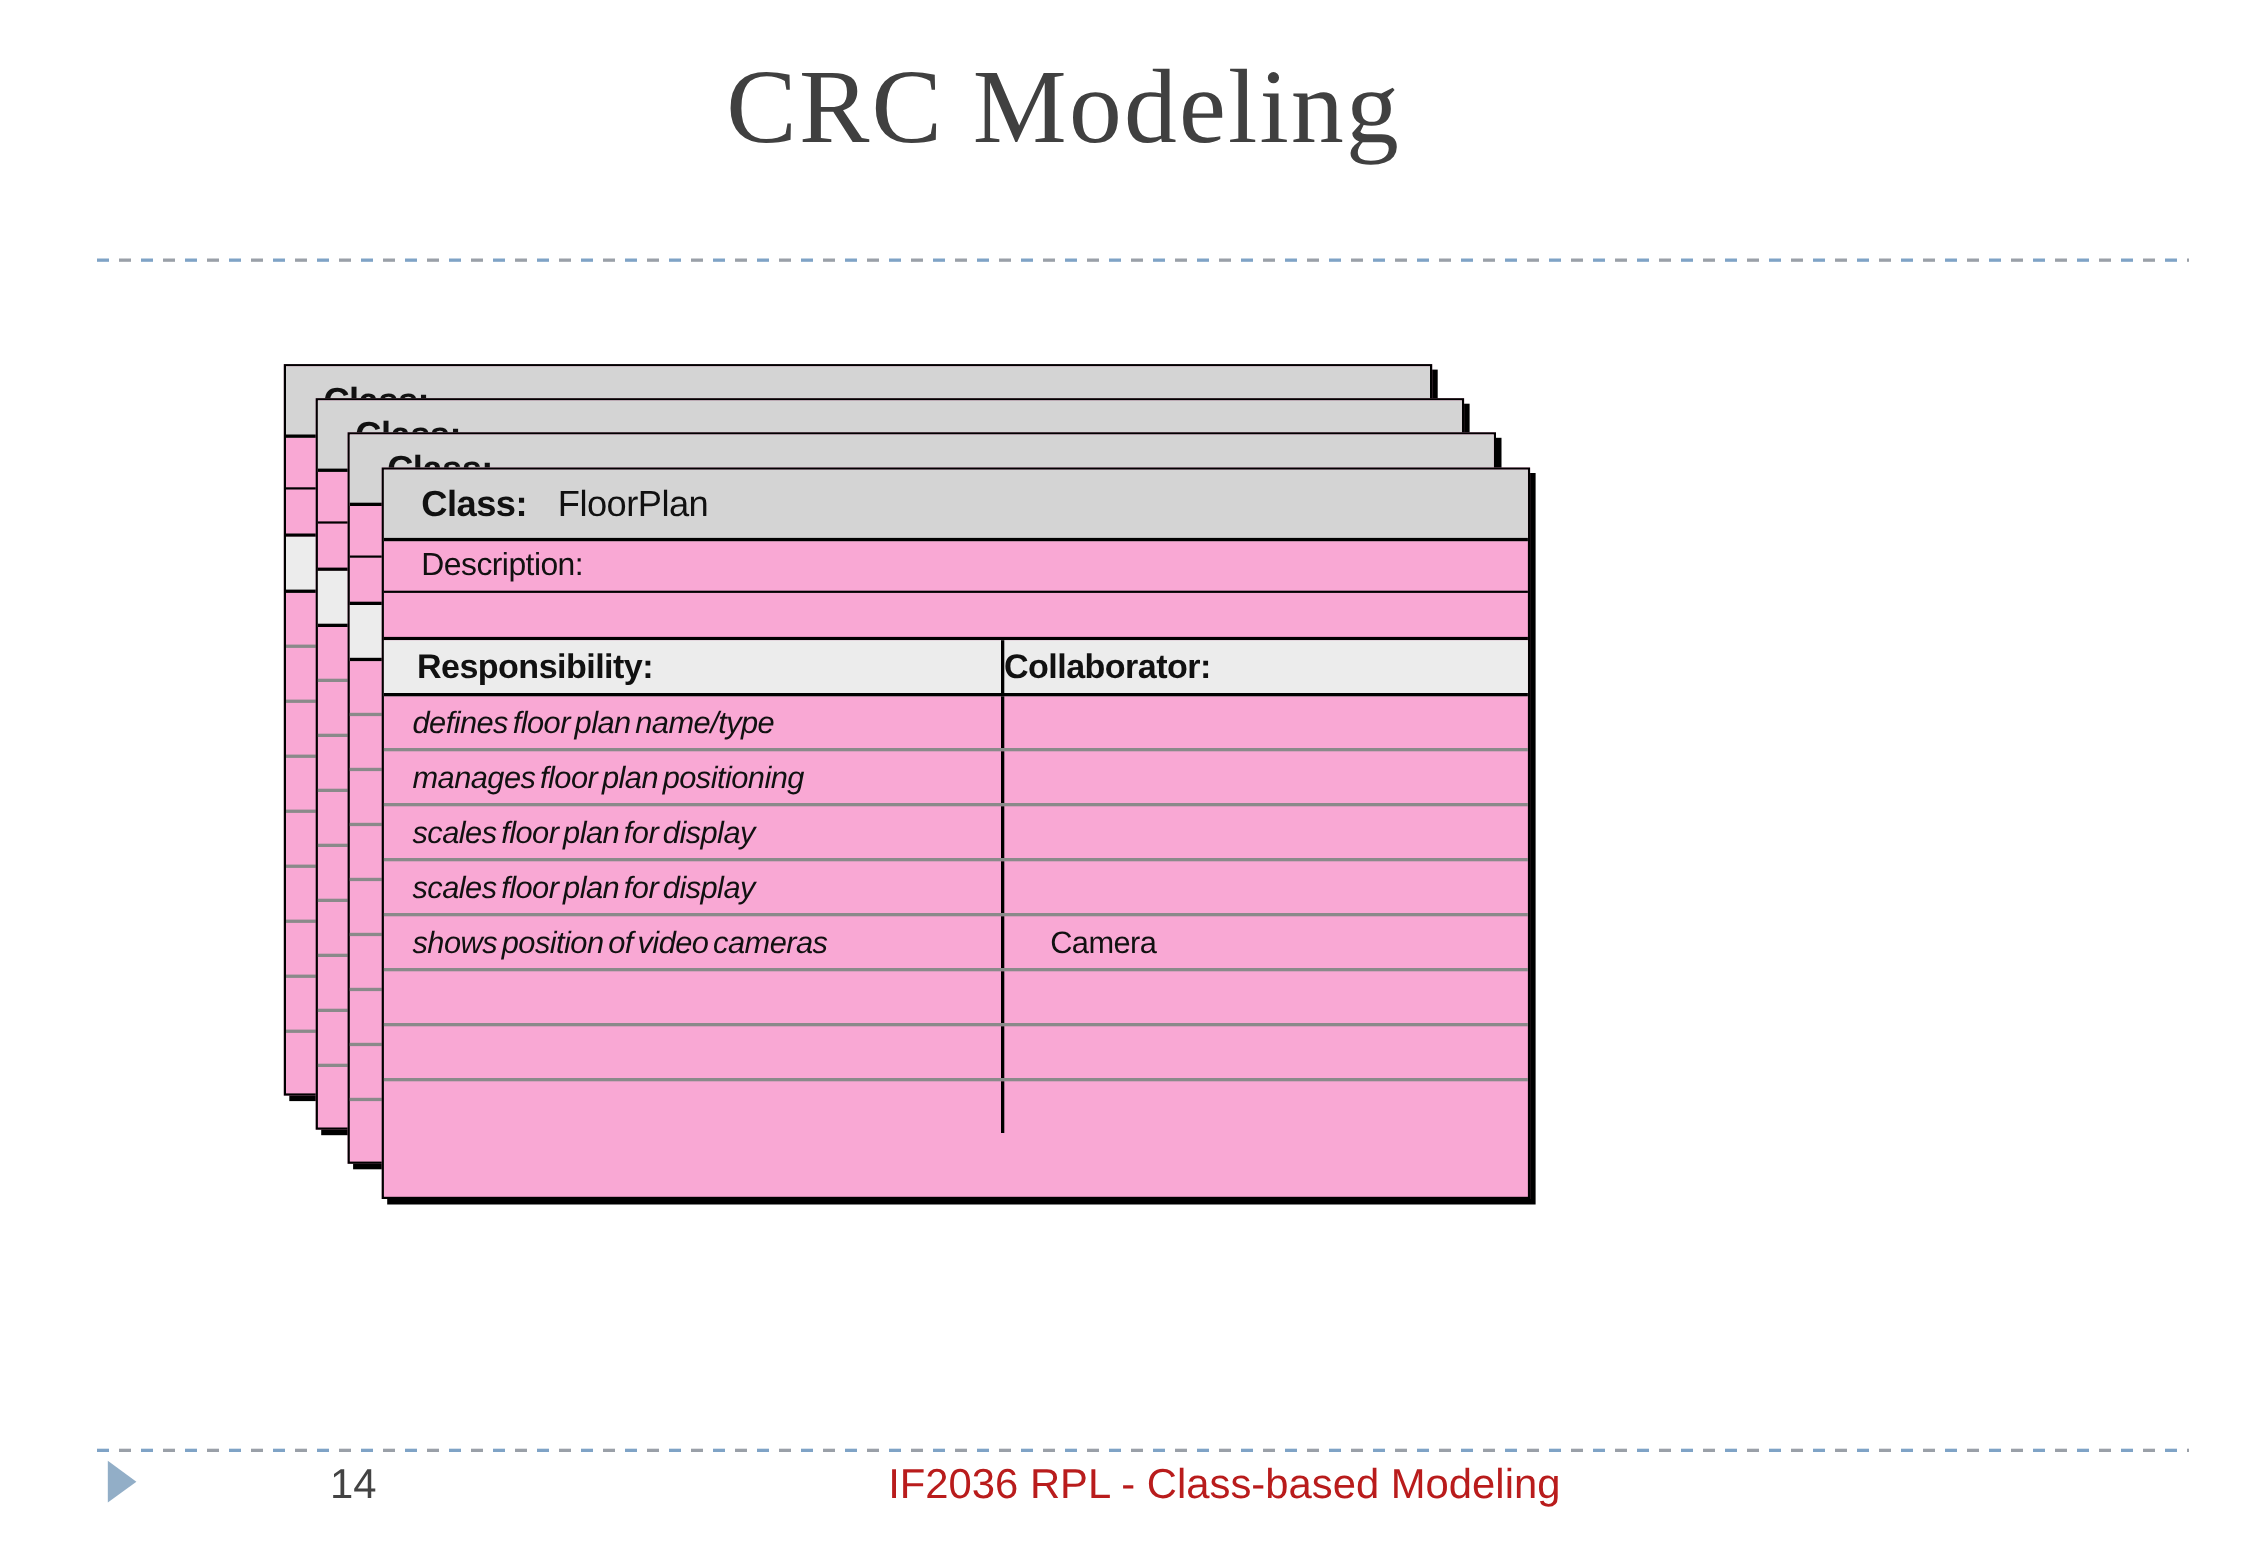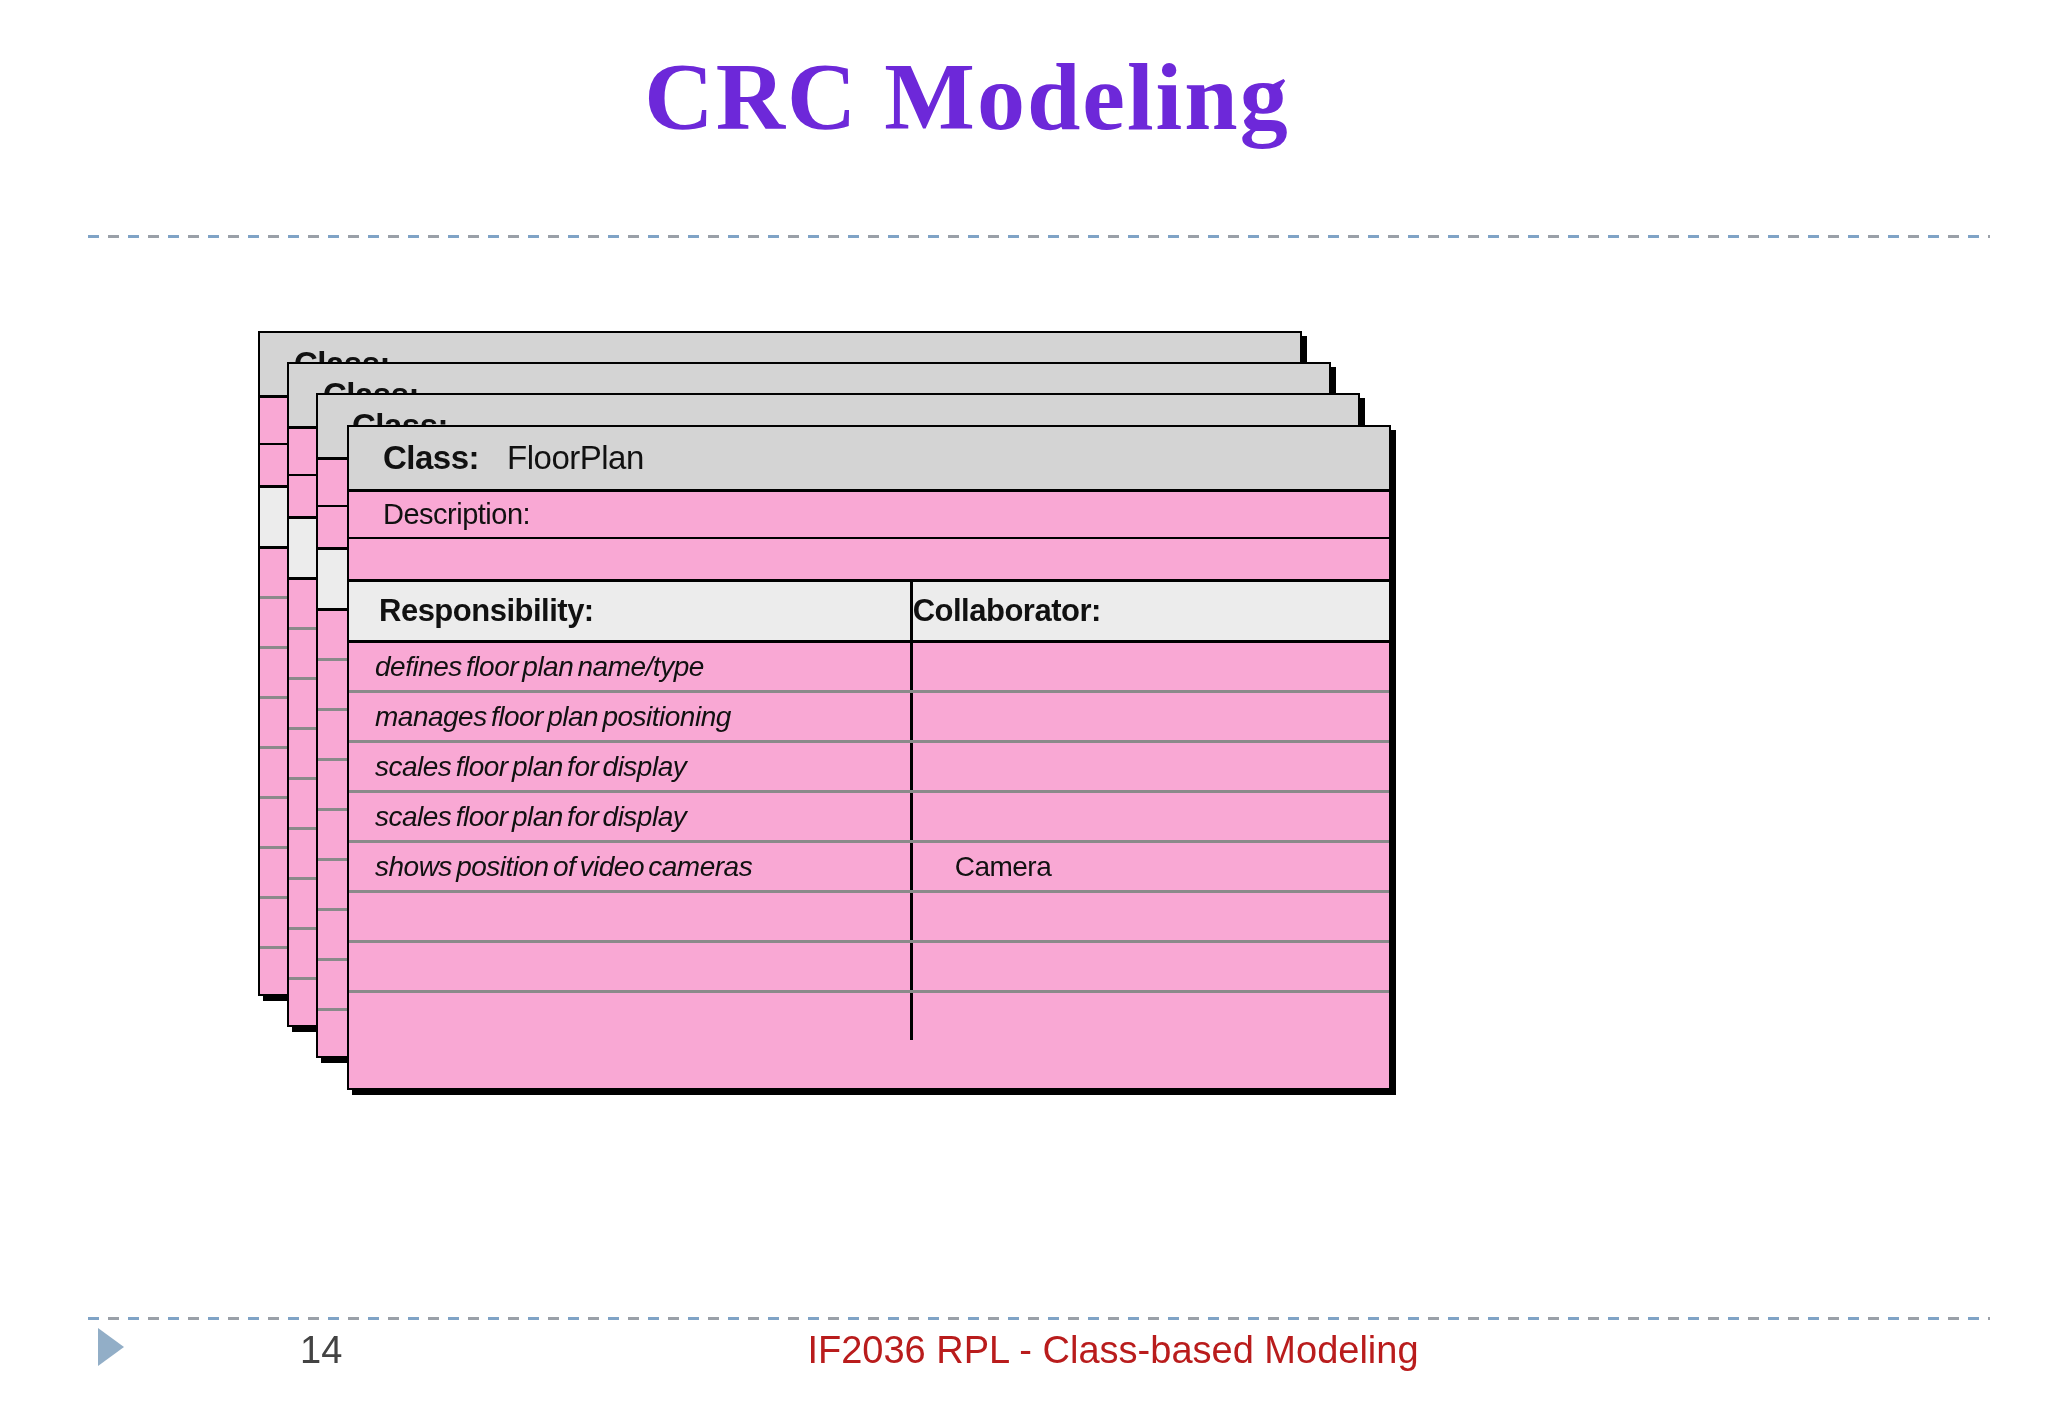--- a/index.html
+++ b/index.html
@@ -3,21 +3,21 @@
 <meta charset="utf-8">
 <style>
   html,body{margin:0;padding:0;background:#fff;}
   .slide{
     position:relative;width:2048px;height:1418px;background:#ffffff;overflow:hidden;
     font-family:"Liberation Sans",sans-serif;color:#111;
   }
   .slide-title{
     position:absolute;top:42px;left:24px;width:1886px;text-align:center;
     font-family:"Liberation Serif",serif;font-size:96px;line-height:1.15;
-    color:#6d28d9;letter-spacing:2px;font-weight:bold;
+    color:#404040;letter-spacing:2px;
   }
   .divider{
     position:absolute;height:3px;left:88px;width:1902px;
     background-image:repeating-linear-gradient(to right,
       #7fa3c6 0 11px,transparent 11px 20px,
       #9aa0a8 20px 31px,transparent 31px 40px);
   }
   .divider-top{top:235px;}
   .divider-bottom{top:1317px;}
 
@@ -33,21 +33,21 @@
     letter-spacing:-0.5px;word-spacing:-2px;
   }
   .c-class-label{font-weight:bold;}
   .c-class-name{margin-left:28px;}
   .c-desc{
     height:47px;border-bottom:2px solid #000;display:flex;align-items:center;
     padding-left:34px;font-size:29px;letter-spacing:-0.5px;
   }
   .c-spacer{height:43px;border-bottom:3px solid #000;}
   .c-colhead{
-    height:61px;background:#ececec;border-bottom:3px solid #000;display:flex;
+    height:51px;background:#ececec;border-bottom:3px solid #000;display:flex;
     font-weight:bold;font-size:31px;letter-spacing:-0.5px;
   }
   .c-col-left{width:54.2%;border-right:3px solid #000;display:flex;align-items:center;padding-left:30px;}
   .c-col-right{flex:1;display:flex;align-items:center;}
   .c-row{height:50px;display:flex;border-bottom:3px solid #8a8a8a;font-size:28px;letter-spacing:-0.5px;word-spacing:-3px;}
   .c-row:last-child{border-bottom:none;height:47px;}
   .c-cell-left{width:54.2%;border-right:3px solid #000;display:flex;align-items:center;padding-left:26px;font-style:italic;}
   .c-cell-right{flex:1;display:flex;align-items:center;padding-left:42px;}
 
   .footer-bullet{

